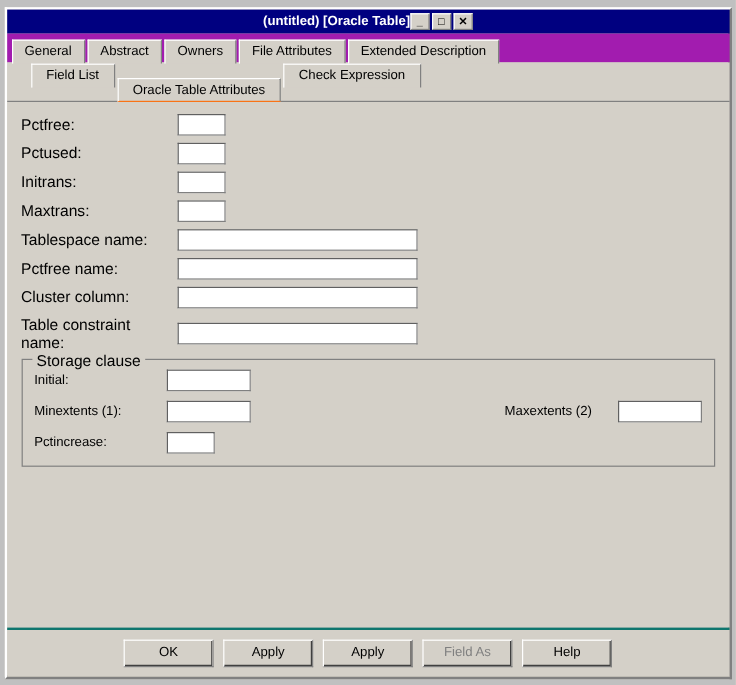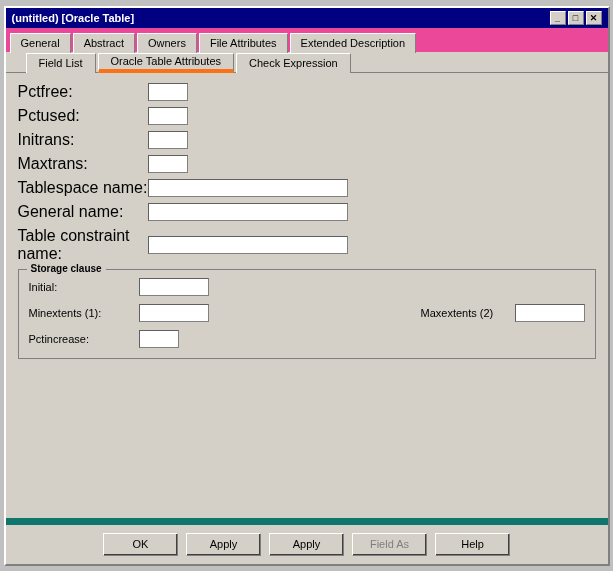--- a/index.html
+++ b/index.html
@@ -25,21 +25,21 @@
       flex-direction: column;
     }
     .title-bar {
       background: #000080;
       color: white;
       padding: 3px 6px;
       font-size: 11px;
       font-weight: bold;
       display: flex;
       align-items: center;
-      justify-content: space-between;
+      justify-content: center;
       height: 20px;
       flex-shrink: 0;
     }
     .title-bar-buttons {
       display: flex;
       gap: 2px;
     }
     .title-btn {
       width: 16px;
       height: 14px;
@@ -52,21 +52,21 @@
       align-items: center;
       justify-content: center;
       cursor: pointer;
       color: black;
     }
     .tab-row {
       display: flex;
       flex-shrink: 0;
       padding-top: 4px;
       padding-left: 4px;
-      background: #ec4899;
+      background: #a21caf;
     }
     .tab {
       padding: 3px 10px;
       background: #d4d0c8;
       border: 1px solid #808080;
       border-top-color: #ffffff;
       border-left-color: #ffffff;
       border-bottom: none;
       cursor: pointer;
       font-size: 11px;
@@ -94,37 +94,38 @@
       cursor: pointer;
       font-size: 11px;
       margin-right: 2px;
       top: 1px;
       height: 20px;
       display: flex;
       align-items: center;
       position: relative;
     }
     .tab2.active {
-      border-bottom: 4px solid #f97316;
+      border-bottom: 1px solid #f97316;
       z-index: 2;
+      margin-top: 12px;
     }
     .content {
       flex: 1;
       padding: 10px 12px;
       background: #d4d0c8;
       overflow: hidden;
     }
     .form-row {
       display: flex;
       align-items: center;
       margin-bottom: 6px;
     }
     .form-label {
       width: 130px;
-      font-size: 16px;
+      font-size: 13px;
       color: #000;
       flex-shrink: 0;
     }
     .form-input-small {
       width: 40px;
       height: 18px;
       background: white;
       border: 1px solid #808080;
       border-top-color: #606060;
       border-left-color: #606060;
@@ -143,22 +144,21 @@
       margin-top: 4px;
       background: #d4d0c8;
       position: relative;
     }
     .storage-legend {
       position: absolute;
       top: -7px;
       left: 8px;
       background: #d4d0c8;
       padding: 0 4px;
-      font-size: 10px;
-      font-weight: bold;
+      font-size: 13px;
     }
     .storage-row {
       display: flex;
       align-items: center;
       margin-bottom: 8px;
     }
     .storage-label {
       width: 110px;
       font-size: 11px;
     }
@@ -186,21 +186,21 @@
     .storage-right-label {
       width: 90px;
       font-size: 11px;
       margin-right: 4px;
     }
     .button-bar {
       display: flex;
       justify-content: center;
       gap: 8px;
       padding: 8px;
-      border-top: 7px solid #0f766e;
+      border-top: 2px solid #0f766e;
       background: #d4d0c8;
       flex-shrink: 0;
     }
     .btn {
       width: 75px;
       height: 23px;
       background: #d4d0c8;
       border: 1px solid #808080;
       border-top-color: #ffffff;
       border-left-color: #ffffff;
@@ -265,24 +265,28 @@
       <span class="form-label">Maxtrans:</span>
       <input class="form-input-small" type="text" value="" style="">
     </div>
 
     <div class="form-row">
       <span class="form-label">Tablespace name:</span>
       <input class="form-input-wide" type="text" value="" style="">
     </div>
 
     <div class="form-row">
-      <span class="form-label">General name:</span>
+      <span class="form-label">Pctfree name:</span>
       <input class="form-input-wide" type="text" value="" style="">
     </div>
 
+    <div class="form-row">
+      <span class="form-label">Cluster column:</span>
+      <input class="form-input-wide" type="text" value="" style="">
+    </div>
 
     <div class="form-row">
       <span class="form-label">Table constraint name:</span>
       <input class="form-input-wide" type="text" value="" style="">
     </div>
 
     <div class="storage-group">
       <span class="storage-legend">Storage clause</span>
 
       <div class="storage-row">

